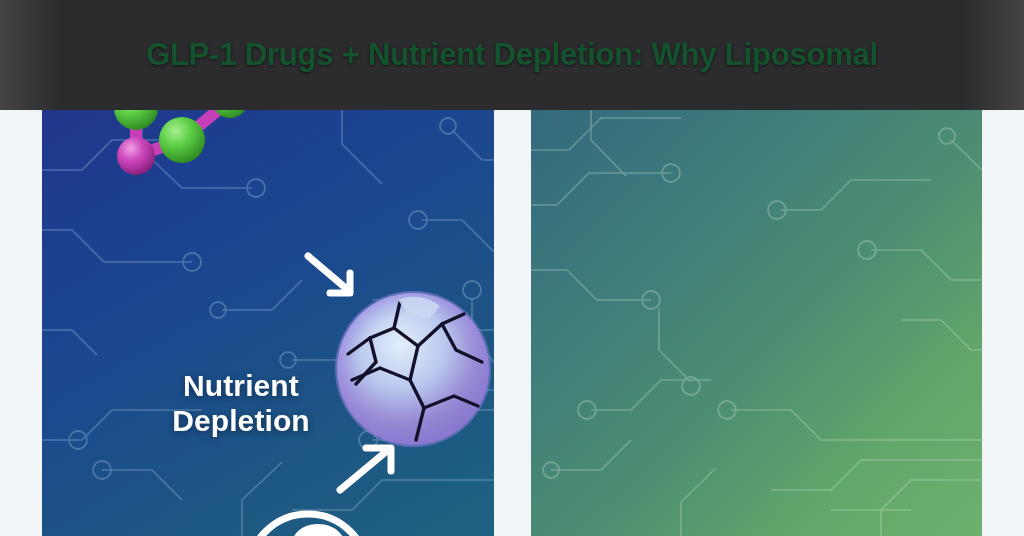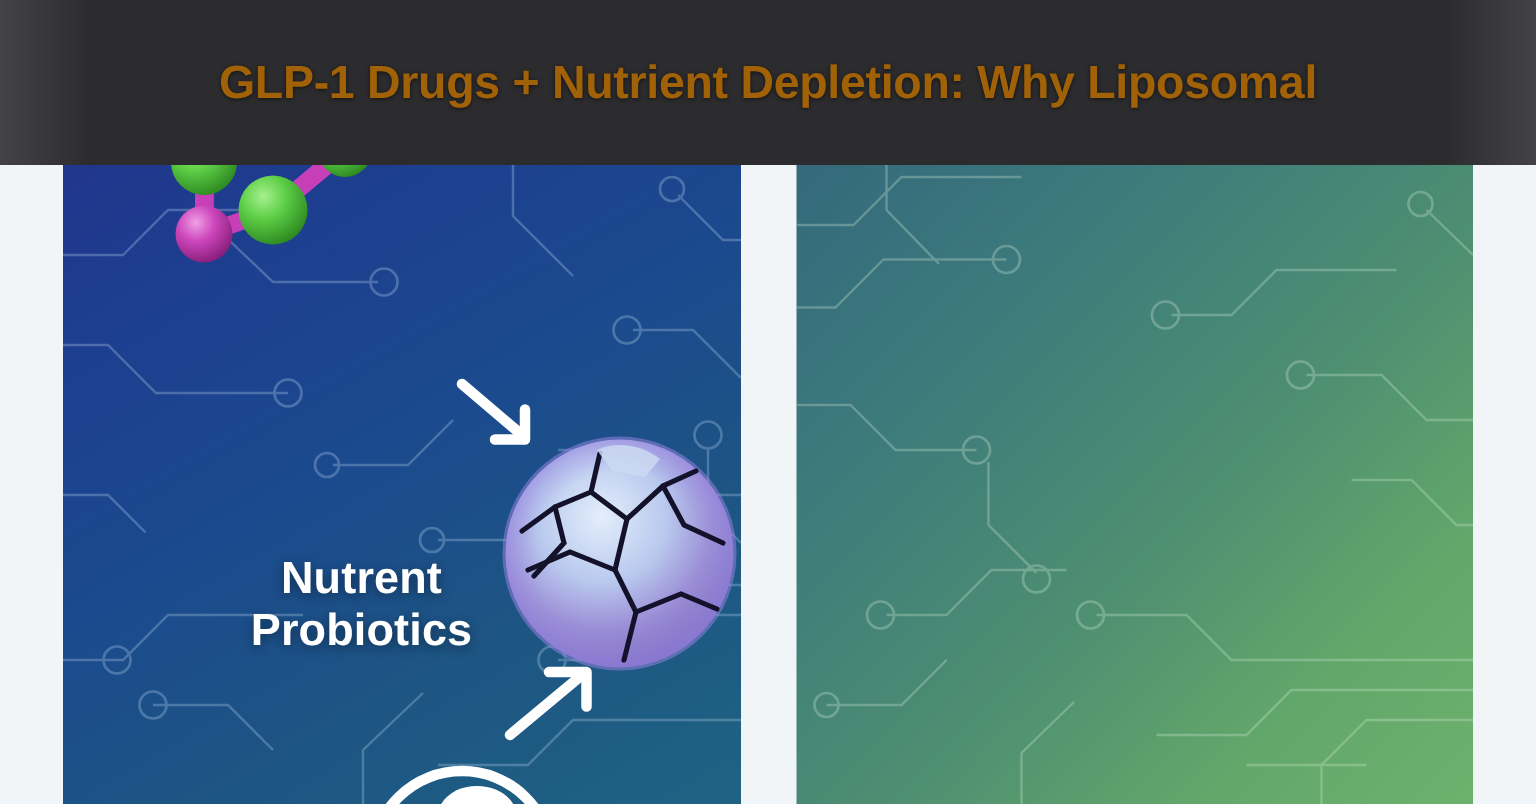--- a/index.html
+++ b/index.html
@@ -47,21 +47,21 @@
   #arrow-down-right{left:258px;top:138px;width:64px;height:56px;}
   #arrow-up-right{left:292px;top:330px;width:70px;height:58px;}
 
   
   #header-bar{
     position:absolute;left:0;top:0;width:1024px;height:110px;
     background:rgba(22,22,24,.90);
     display:flex;align-items:center;justify-content:center;
   }
   #header-title{
-    color:#a16207;font-weight:bold;font-size:31px;line-height:1.28;
+    color:#14532d;font-weight:bold;font-size:31px;line-height:1.28;
     text-align:center;letter-spacing:-.2px;width:900px;
     text-shadow:0 1px 3px rgba(0,0,0,.6);
   }
   #header-title .ln{display:block;}
   
   #hdr-edge-l{position:absolute;left:0;top:0;width:60px;height:110px;
      background:linear-gradient(90deg,rgba(150,150,150,.22),rgba(0,0,0,0));pointer-events:none;}
   #hdr-edge-r{position:absolute;right:0;top:0;width:60px;height:110px;
      background:linear-gradient(270deg,rgba(150,150,150,.22),rgba(0,0,0,0));pointer-events:none;}
 </style>
@@ -165,22 +165,22 @@
     </svg>
 
     <svg class="arrow-svg" id="arrow-up-right" viewBox="0 0 70 58">
       <g fill="none" stroke="#ffffff" stroke-width="7" stroke-linecap="round" stroke-linejoin="round">
         <line x1="6" y1="50" x2="54" y2="10"></line>
         <polyline points="32,8 57,8 57,31"></polyline>
       </g>
     </svg>
 
     <div class="img-label" id="label-depletion">
-      <span class="ln">Nutrent</span>
-      <span class="ln">Probiotics</span>
+      <span class="ln">Nutrient</span>
+      <span class="ln">Depletion</span>
     </div>
 
     <svg id="qmark-badge" viewBox="0 0 150 150">
       <circle cx="70" cy="72" r="60" fill="none" stroke="#ffffff" stroke-width="7"></circle>
       <g fill="#ffffff">
         <path d="M52 50 C52 32 64 22 80 22 C96 22 108 32 108 48
                  C108 62 98 68 88 76 C82 81 80 85 80 94 L62 94
                  C62 80 66 72 76 64 C84 57 89 54 89 47
                  C89 40 85 37 79 37 C72 37 69 42 69 50 Z"></path>
         <circle cx="71" cy="112" r="12"></circle>

